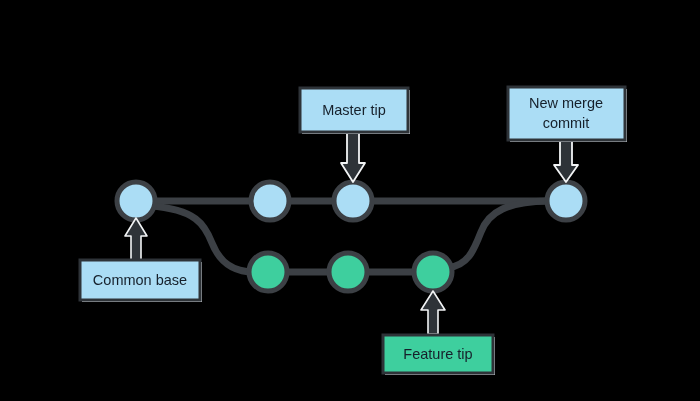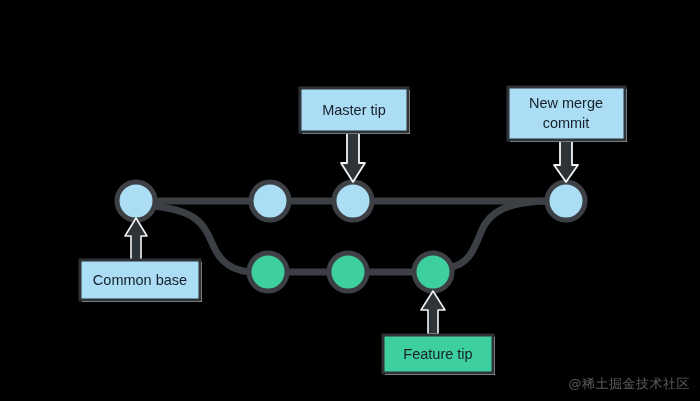--- a/index.html
+++ b/index.html
@@ -109,15 +109,14 @@
     </g>
 
     <g>
       <rect x="385" y="337" width="110" height="38" fill="#bfc4c8"></rect>
       <rect x="383" y="335" width="110" height="38" fill="#3ecf9e" stroke="#2e3338" stroke-width="3"></rect>
       <text class="label-box-text" x="438" y="355">Feature tip</text>
     </g>
 
   </svg>
 
-  <div class="watermark">@稀土掘金技术社区</div>
 
 </div>
 
 </body></html>

